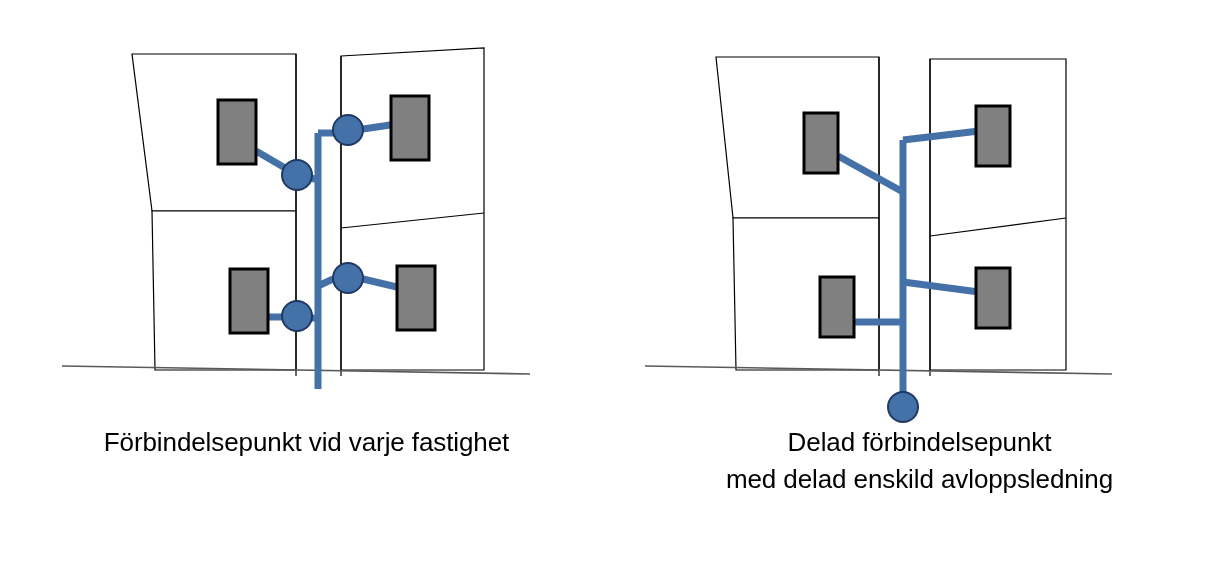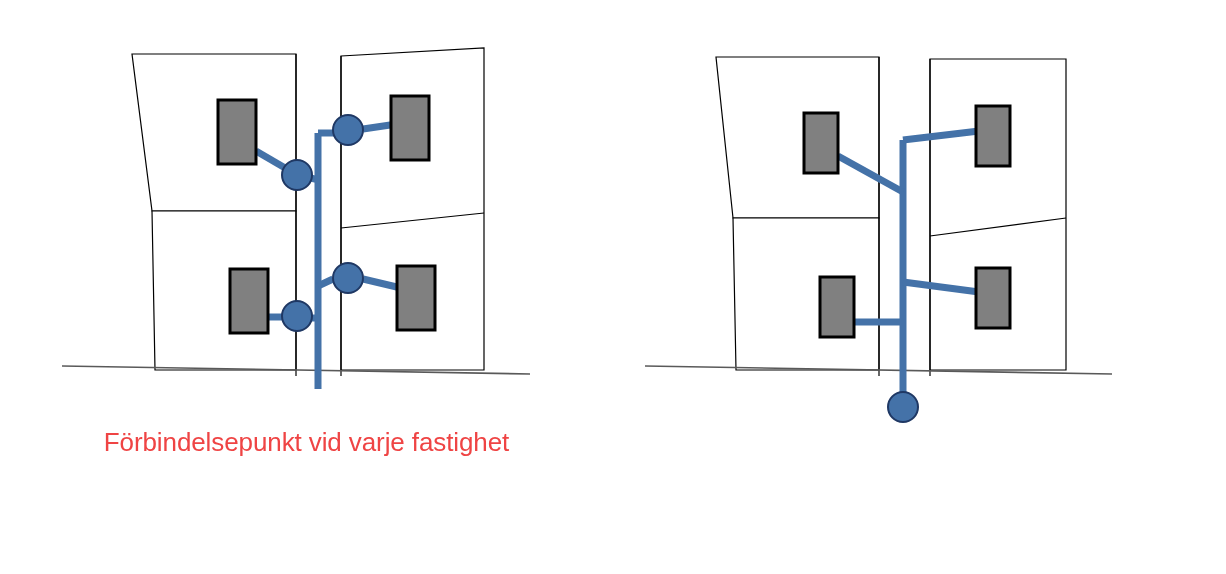--- a/index.html
+++ b/index.html
@@ -39,21 +39,21 @@
 
   .caption {
     position: absolute;
     left: 0;
     top: 424px;
     width: 613px;
     text-align: center;
     font-family: "Liberation Sans", sans-serif;
     font-size: 26px;
     line-height: 37px;
-    color: #ef4444;
+    color: #000000;
     letter-spacing: -0.1px;
   }
   .caption-line { display: block; white-space: pre; }
 </style>
 </head>
 <body>
 
 <div class="figure-root">
 
   <div class="panel" id="panel-left">
@@ -135,15 +135,19 @@
       <path d="M 853 322 L 903 322" stroke="#4472A8" stroke-width="7" fill="none" stroke-linecap="butt"></path>
 
       <rect x="804" y="113" width="34" height="60" fill="#808080" stroke="#000000" stroke-width="3"></rect>
       <rect x="976" y="106" width="34" height="60" fill="#808080" stroke="#000000" stroke-width="3"></rect>
       <rect x="820" y="277" width="34" height="60" fill="#808080" stroke="#000000" stroke-width="3"></rect>
       <rect x="976" y="268" width="34" height="60" fill="#808080" stroke="#000000" stroke-width="3"></rect>
 
       <circle cx="903" cy="407" r="15" fill="#4472A8" stroke="#1F3864" stroke-width="2"></circle>
     </svg>
 
+    <div class="caption">
+      <span class="caption-line">Delad förbindelsepunkt</span>
+      <span class="caption-line">med delad enskild avloppsledning</span>
+    </div>
   </div>
 
 </div>
 
 </body></html>

